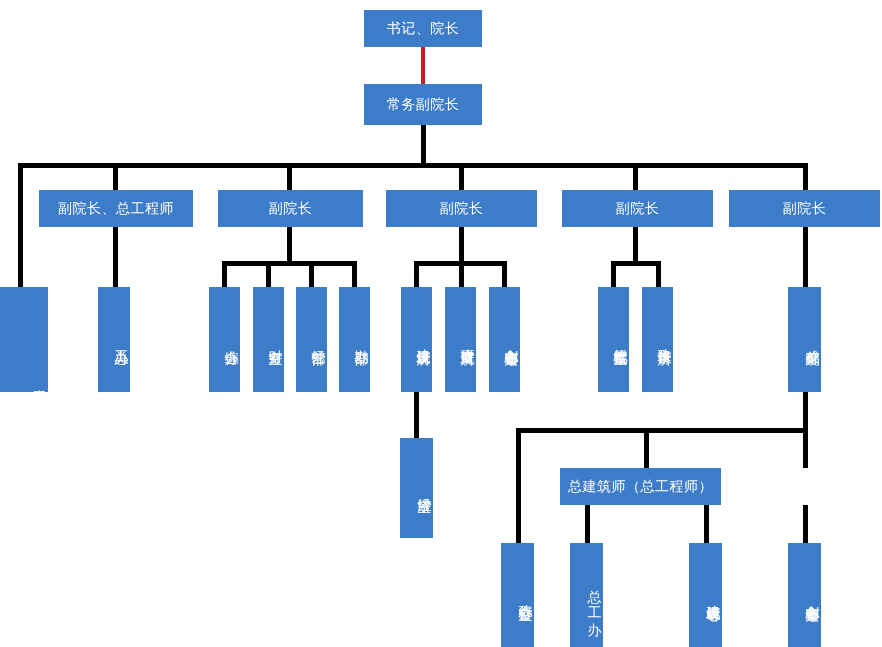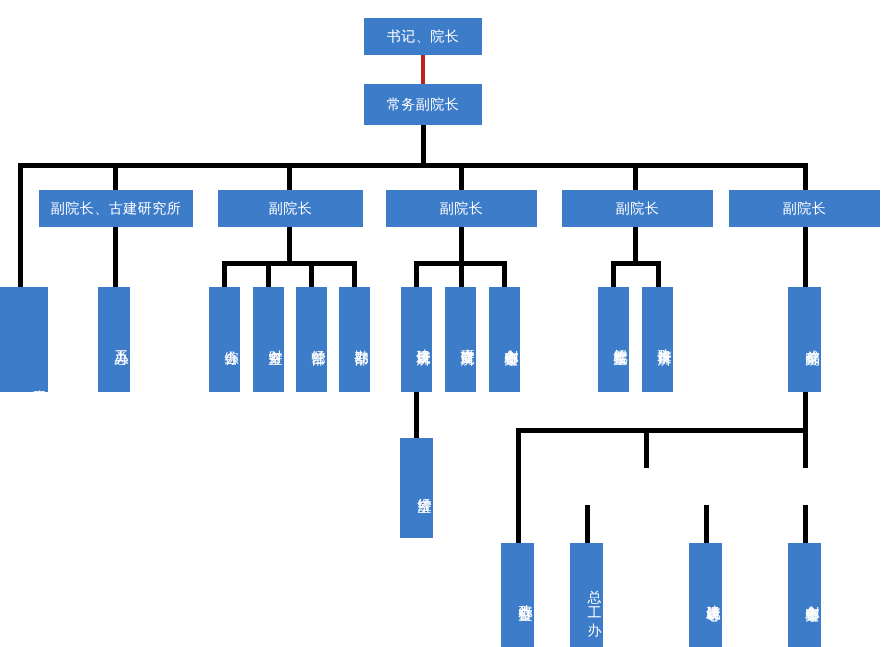--- a/index.html
+++ b/index.html
@@ -101,25 +101,25 @@
   <div class="line" style="left:516px;top:428px;width:292px;height:5px;"></div>
   <div class="line" style="left:516px;top:428px;width:5px;height:115px;"></div>
   <div class="line" style="left:644px;top:428px;width:5px;height:40px;"></div>
   <div class="line" style="left:803px;top:428px;width:5px;height:40px;"></div>
 
   <div class="line" style="left:585px;top:505px;width:5px;height:38px;"></div>
   <div class="line" style="left:704px;top:505px;width:5px;height:38px;"></div>
 
   <div class="line" style="left:803px;top:505px;width:5px;height:38px;"></div>
 
-  <div class="node h" style="left:364px;top:18px;width:118px;height:37px;">书记、院长</div>
+  <div class="node h" style="left:364px;top:10px;width:118px;height:37px;">书记、院长</div>
 
   <div class="node h" style="left:364px;top:84px;width:118px;height:41px;">常务副院长</div>
 
-  <div class="node h" style="left:39px;top:190px;width:154px;height:37px;">副院长、古建研究所</div>
+  <div class="node h" style="left:39px;top:190px;width:154px;height:37px;">副院长、总工程师</div>
 
   <div class="node h" style="left:218px;top:190px;width:145px;height:37px;">副院长</div>
 
   <div class="node h" style="left:386px;top:190px;width:151px;height:37px;">副院长</div>
 
   <div class="node h" style="left:562px;top:190px;width:151px;height:37px;">副院长</div>
 
   <div class="node h" style="left:729px;top:190px;width:151px;height:37px;">副院长</div>
 
   <div class="node v multi" style="left:0px;top:287px;width:48px;height:105px;">
@@ -144,20 +144,21 @@
   <div class="node v" style="left:489px;top:287px;width:31px;height:105px;">方案创作中心</div>
 
   <div class="node v" style="left:400px;top:438px;width:33px;height:100px;">经济室</div>
 
   <div class="node v" style="left:598px;top:287px;width:31px;height:105px;">纪检监察室</div>
 
   <div class="node v" style="left:642px;top:287px;width:31px;height:105px;">市政设计所</div>
 
   <div class="node v" style="left:788px;top:287px;width:33px;height:105px;">成都分院</div>
 
+  <div class="node h" style="left:560px;top:468px;width:161px;height:37px;">总建筑师（总工程师）</div>
 
 
   <div class="node v" style="left:501px;top:543px;width:33px;height:104px;">行政办公室</div>
 
   <div class="node v" style="left:570px;top:543px;width:33px;height:104px;">总 工 办</div>
 
   <div class="node v" style="left:689px;top:543px;width:33px;height:104px;">建筑设计中心</div>
 
   <div class="node v" style="left:788px;top:543px;width:33px;height:104px;">方案创作中心</div>
 

